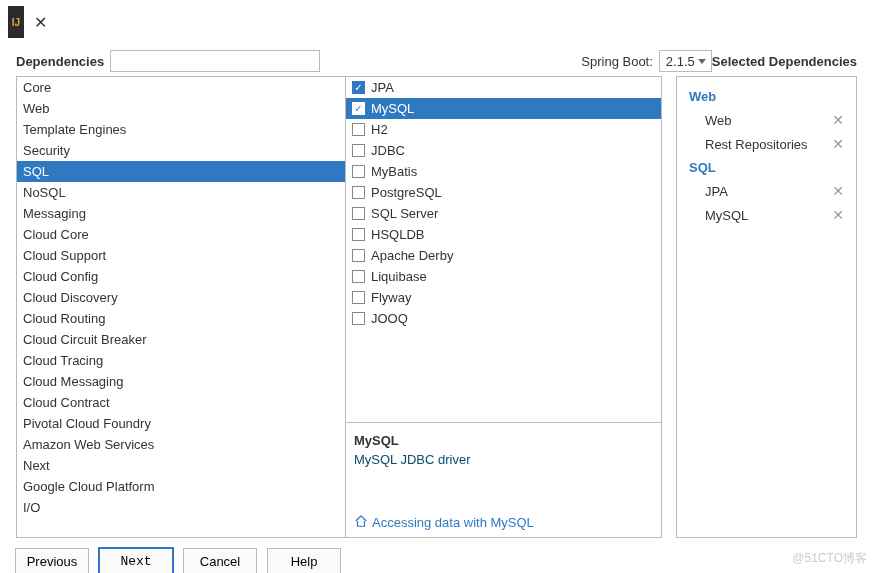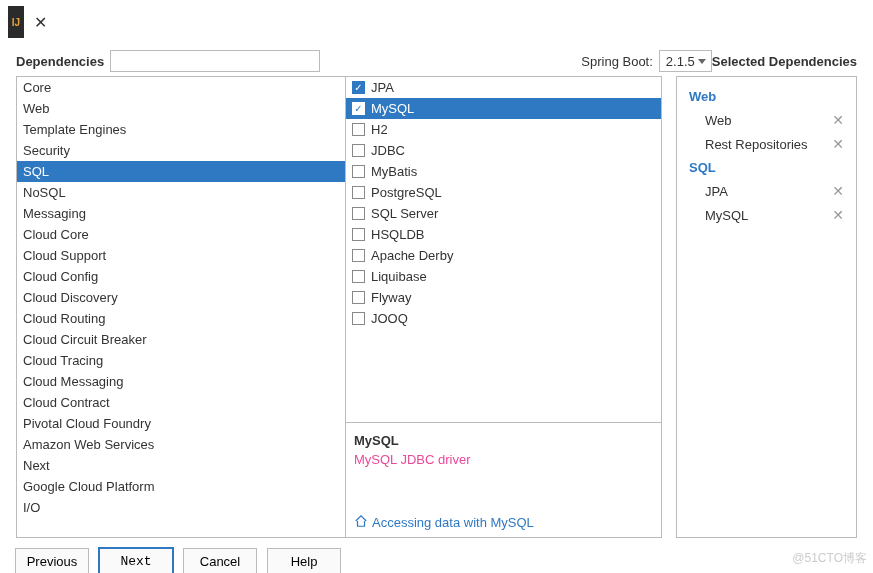--- a/index.html
+++ b/index.html
@@ -29,21 +29,21 @@
 .col-mid { width: 316px; display: flex; flex-direction: column; border-top: 1px solid #bbb; border-bottom: 1px solid #bbb; }
 .dep-list { flex: 1; overflow-y: auto; border-right: 1px solid #bbb; }
 .dep-list .dep-item { display: flex; align-items: center; padding: 3px 6px; cursor: pointer; }
 .dep-list .dep-item.selected { background: #2f79c3; color: #fff; }
 .cb { width: 13px; height: 13px; border: 1px solid #888; background: #fff; margin-right: 6px; display: inline-flex; align-items: center; justify-content: center; font-size: 10px; line-height: 1; }
 .cb.checked { background: #2f79c3; border-color: #2f79c3; color: #fff; }
 .dep-item.selected .cb.checked { background: #fff; color: #2f79c3; border-color: #fff; }
 
 .desc-panel { border-top: 1px solid #bbb; border-right: 1px solid #bbb; padding: 10px 8px 6px 8px; height: 115px; display: flex; flex-direction: column; }
 .desc-panel .d-title { font-weight: bold; margin-bottom: 4px; }
-.desc-panel .d-text { color: #ec4899; flex: 1; }
+.desc-panel .d-text { color: #0c4a6e; flex: 1; }
 .desc-panel .d-link { display: flex; align-items: center; color: #2f79c3; cursor: pointer; gap: 4px; }
 
 .col-selected { flex: 1; margin-left: 14px; border: 1px solid #bbb; padding: 8px 0; overflow-y: auto; }
 .sel-group { color: #2f79c3; font-weight: bold; padding: 4px 12px; }
 .sel-item { display: flex; align-items: center; padding: 4px 12px 4px 28px; }
 .sel-item .sel-label { flex: 1; }
 .sel-item .remove { color: #999; cursor: pointer; font-size: 14px; }
 
 .footer { display: flex; justify-content: flex-start; align-items: center; gap: 10px; padding: 10px 15px; }
 .footer button { min-width: 74px; height: 26px; border: 1px solid #bbb; background: #fafafa; cursor: pointer; }

